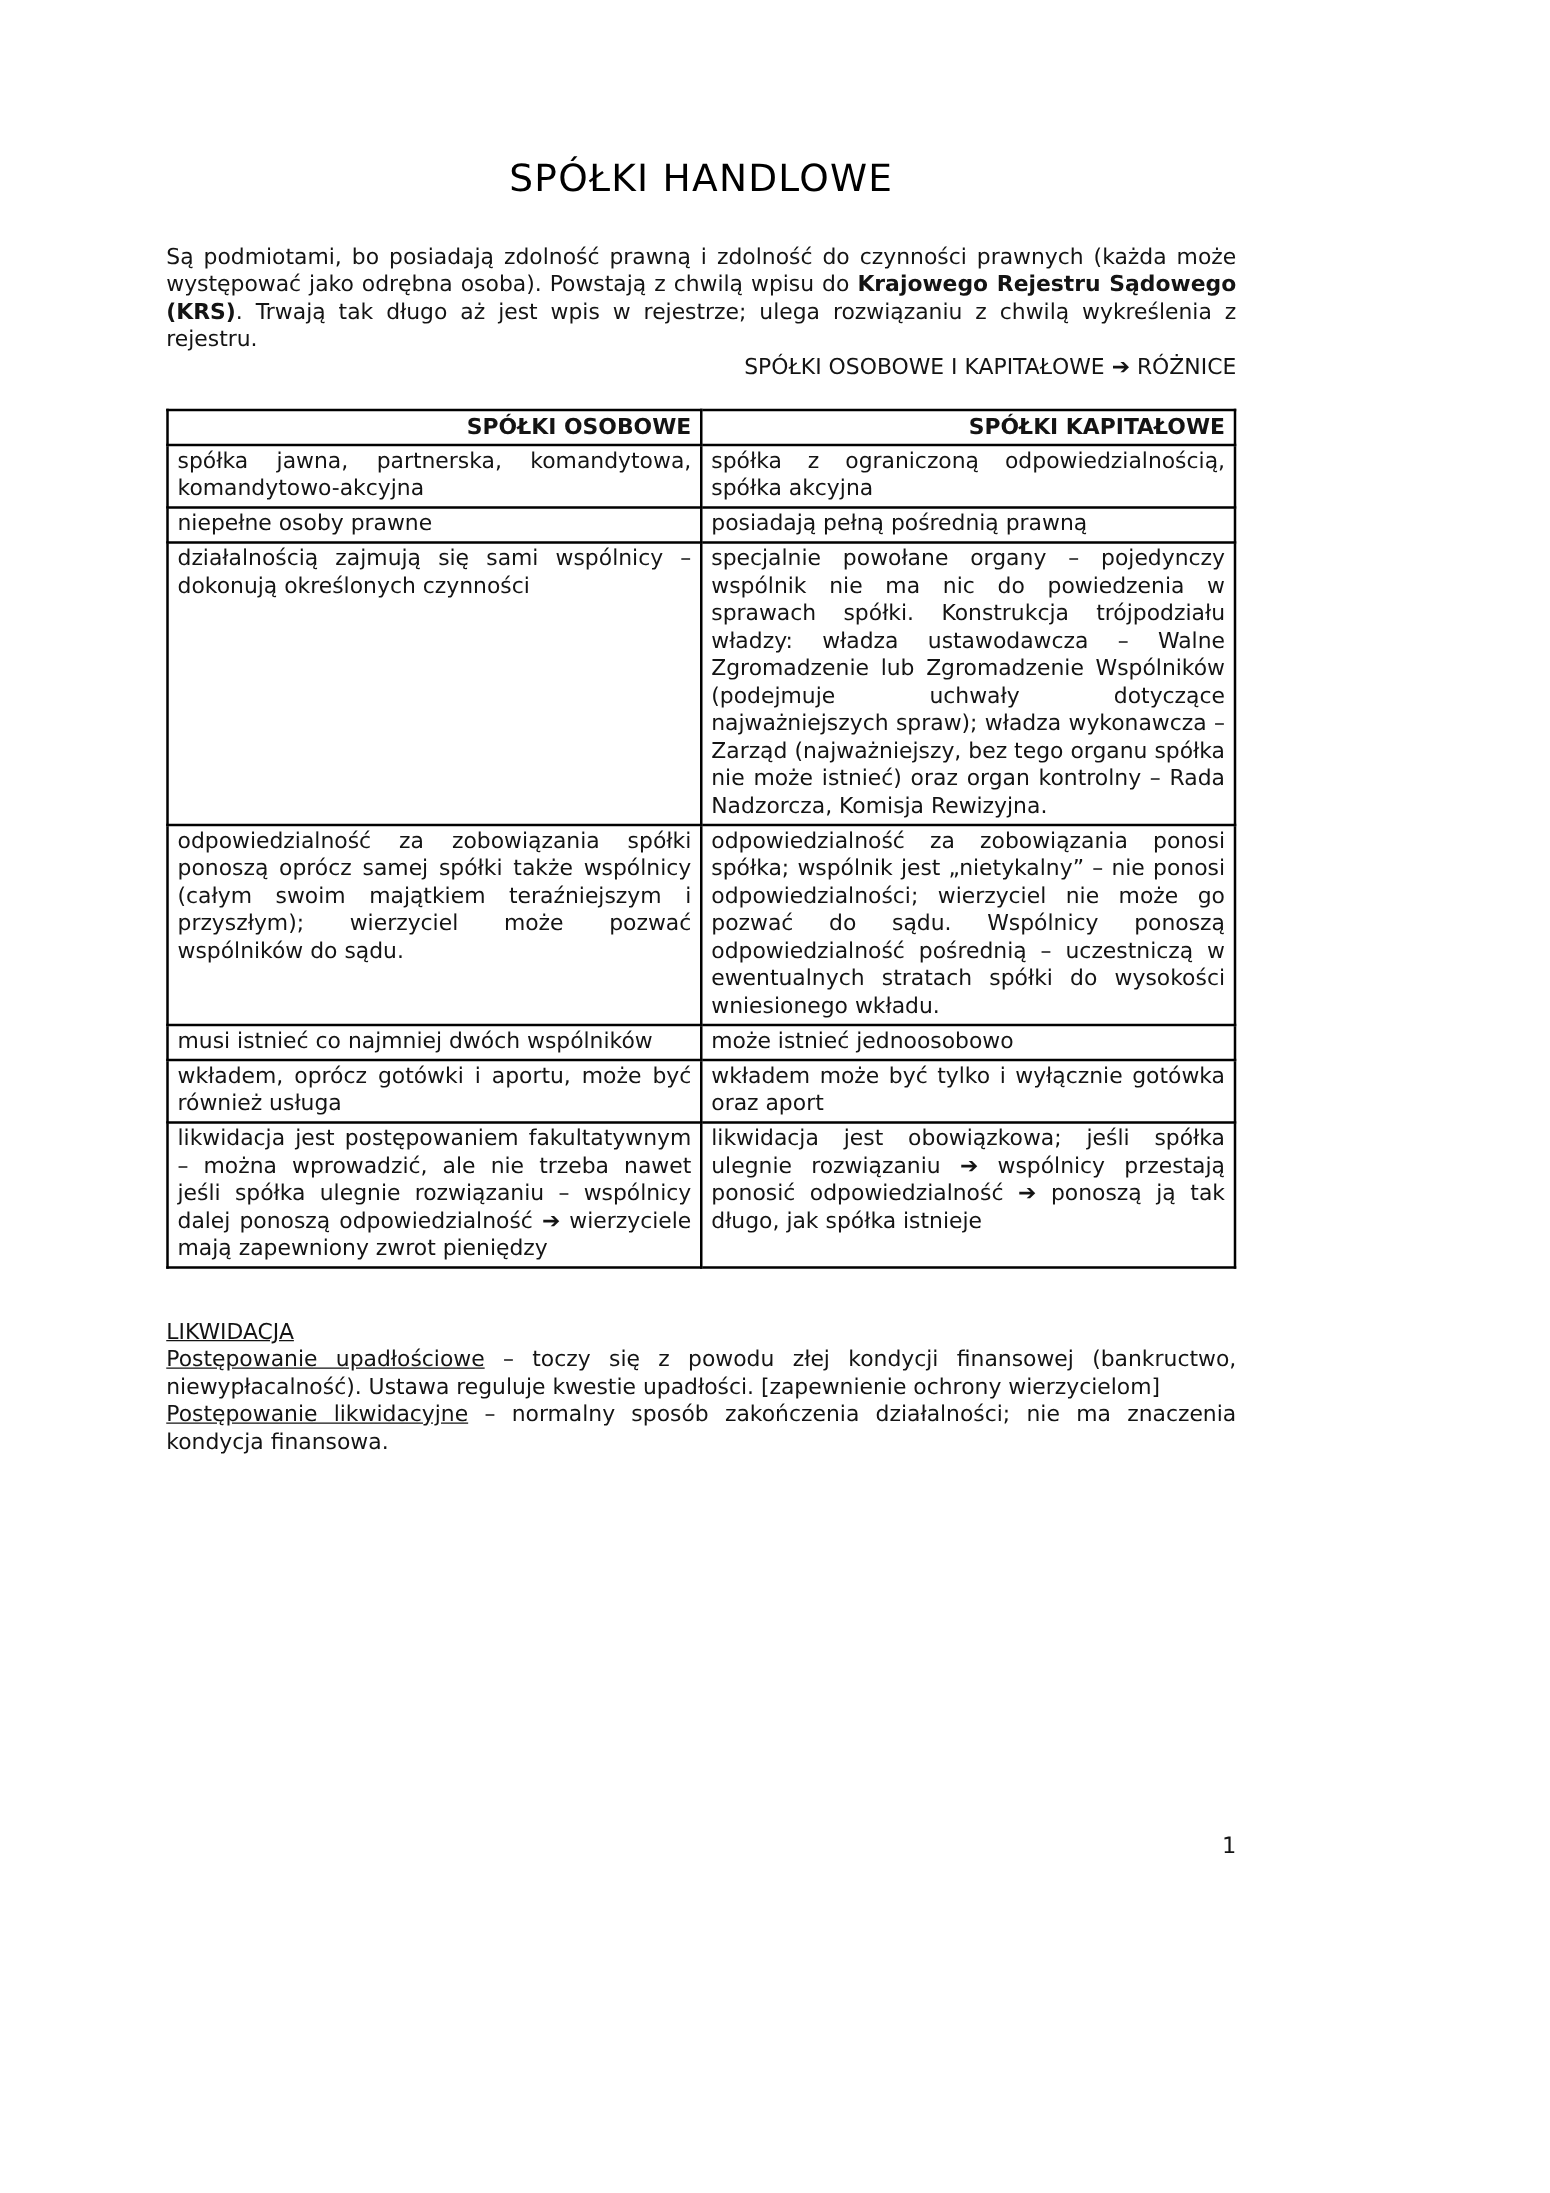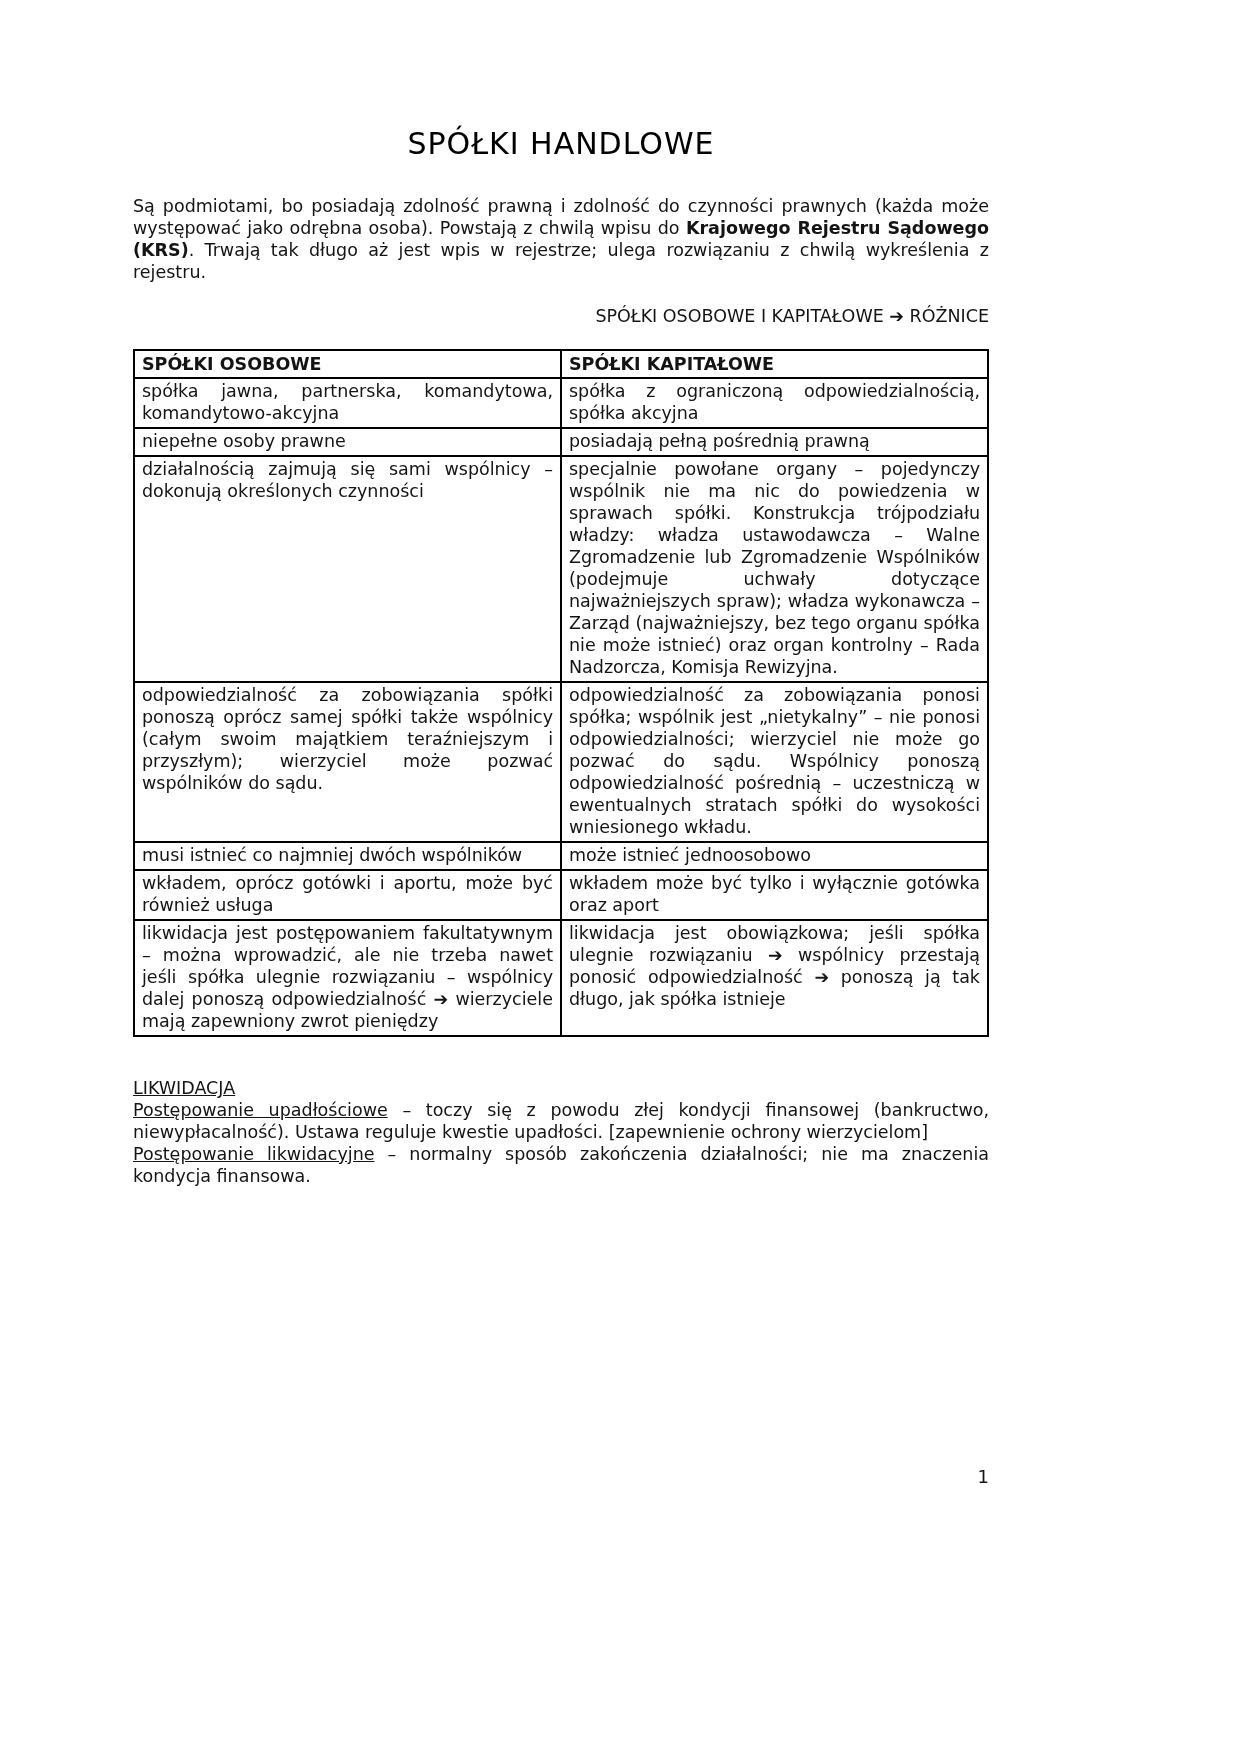--- a/index.html
+++ b/index.html
@@ -33,40 +33,39 @@
   }
   .body {
     font-size: 17.5px;
     line-height: 22px;
     margin: 0;
   }
   .justify {
     text-align: justify;
   }
   .intro {
-    margin-bottom: 22px;
   }
   .section-label {
     margin-bottom: 22px;
     text-align: right;
   }
   table.cmp {
     width: 100%;
     border-collapse: collapse;
     table-layout: fixed;
   }
   table.cmp th, table.cmp td {
     border: 2px solid #000000;
     font-size: 17.5px;
     line-height: 22px;
     vertical-align: top;
     padding: 1px 7px 3px 7px;
   }
   table.cmp th {
-    text-align: left;
+    text-align: right;
     font-weight: bold;
     padding-top: 2px;
     padding-bottom: 2px;
   }
   table.cmp td {
     text-align: justify;
   }
   .likw {
     margin-top: 40px;
   }

